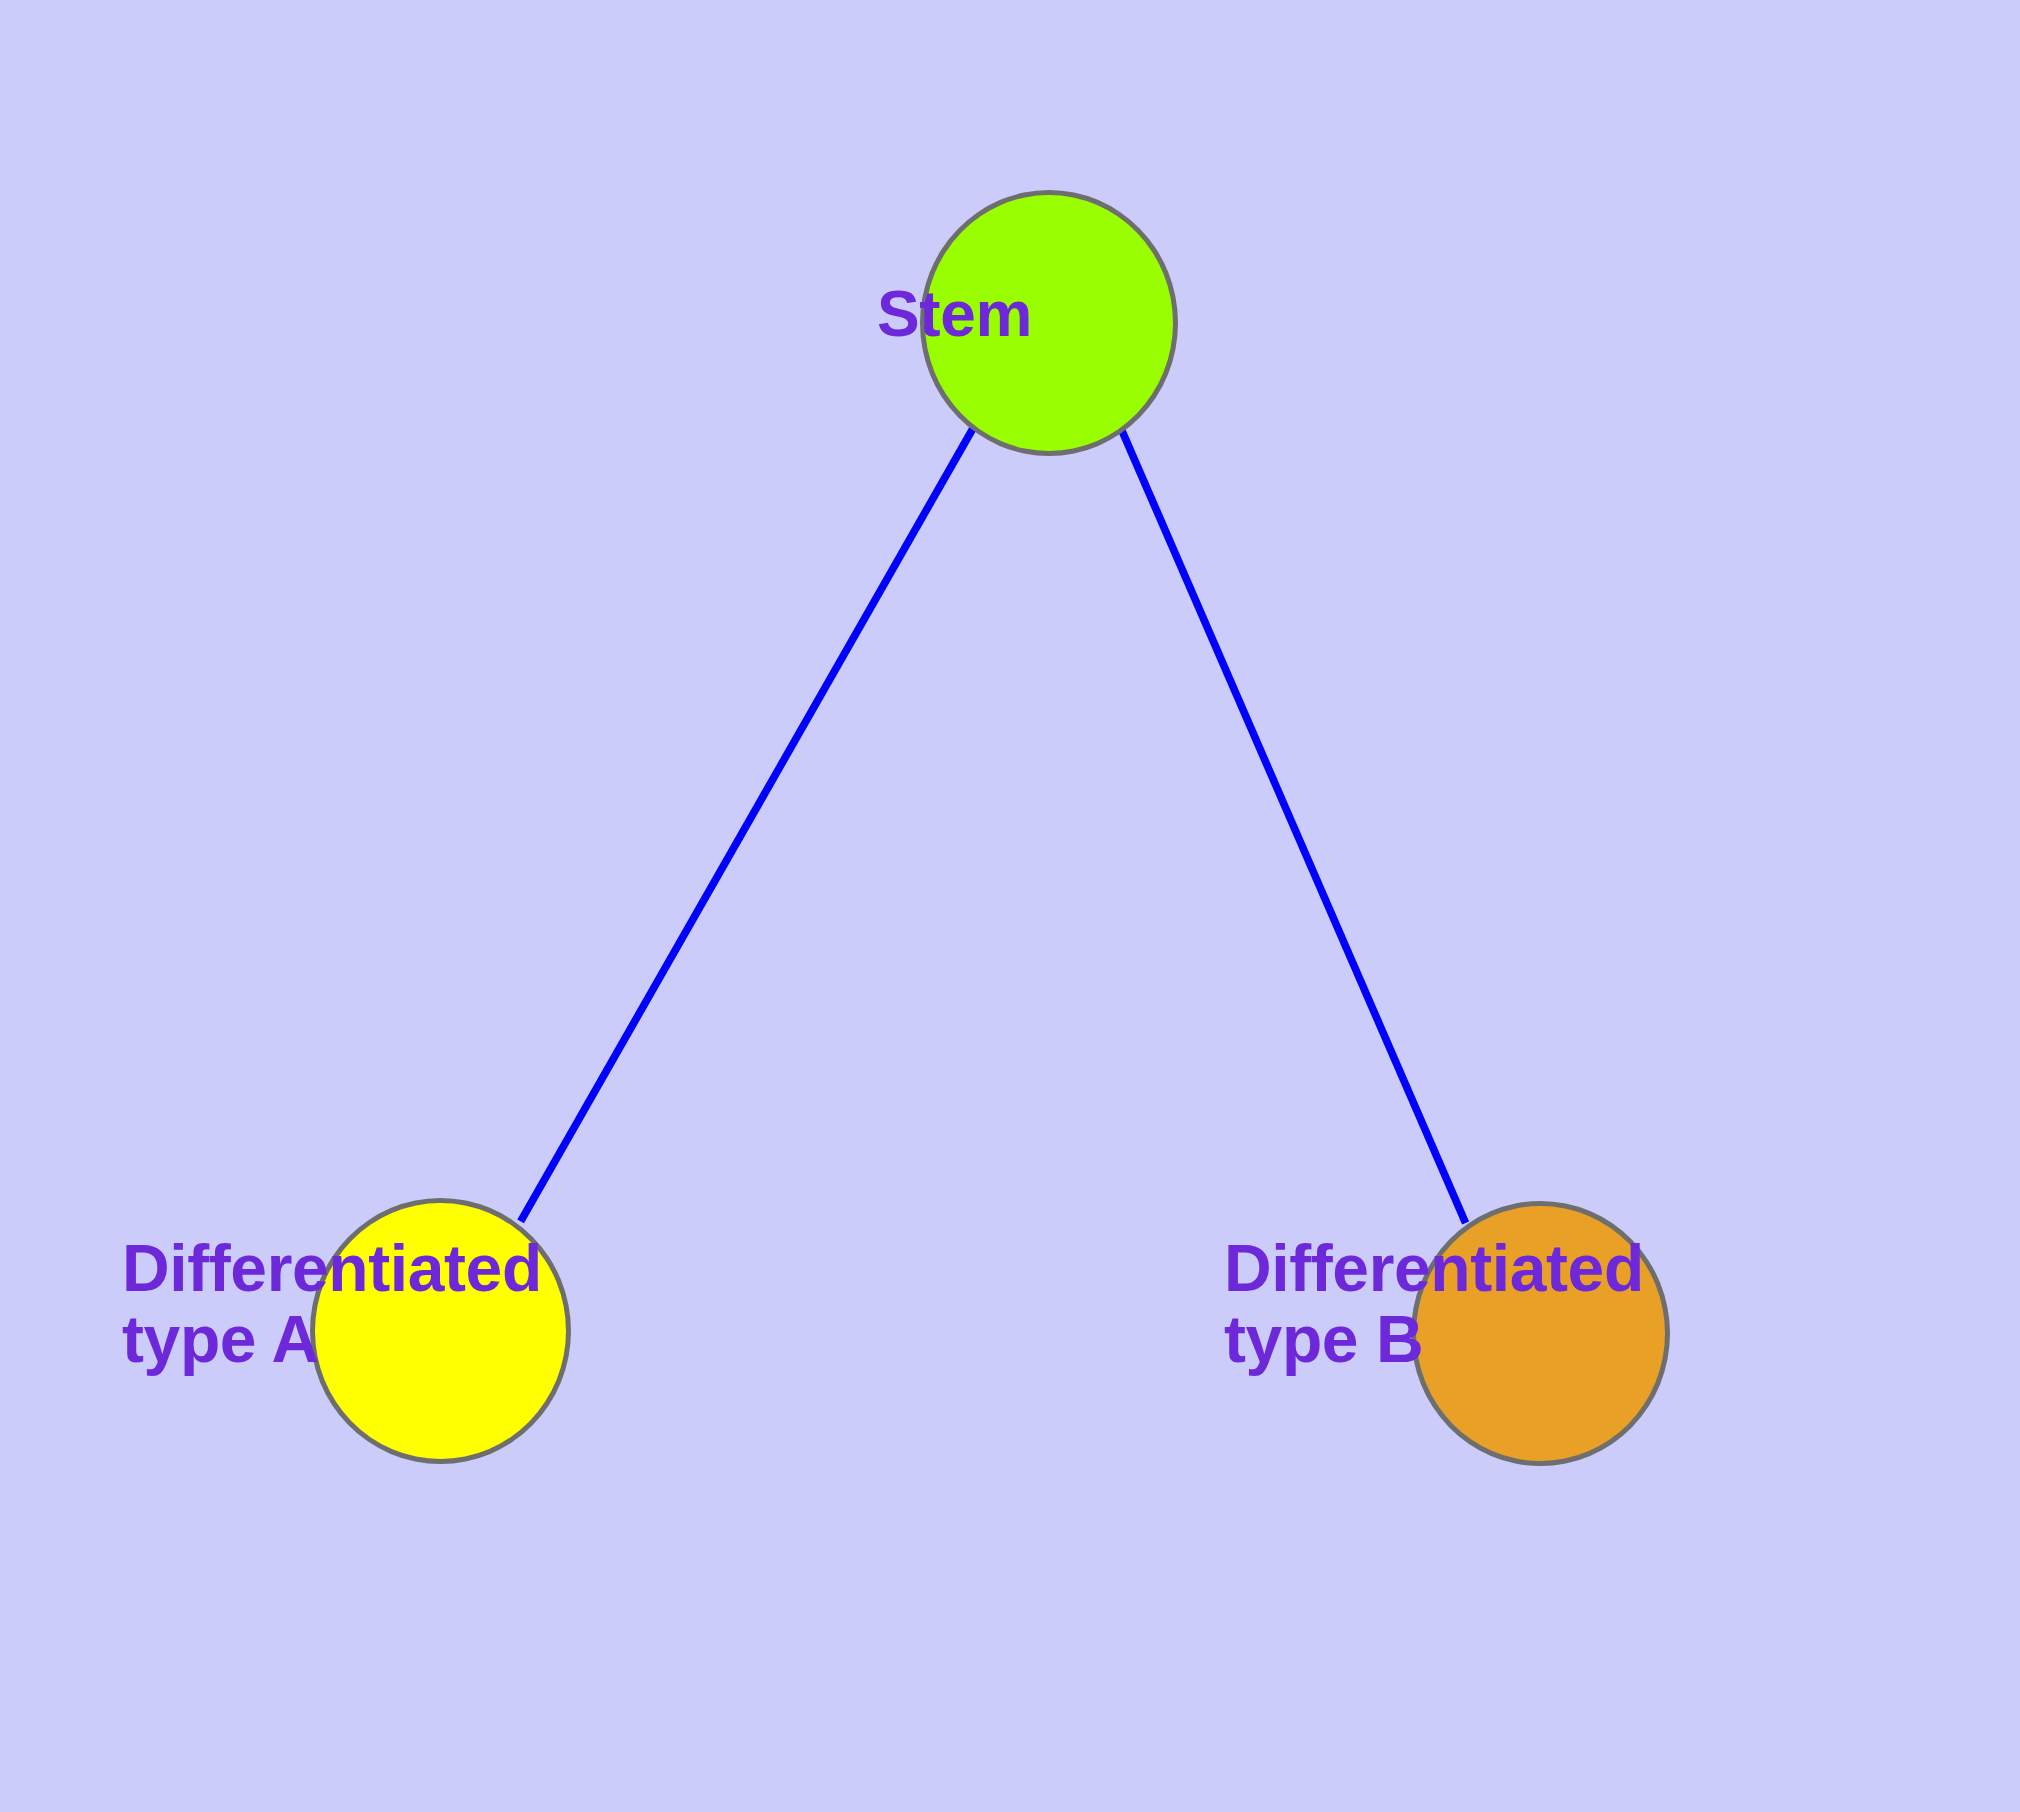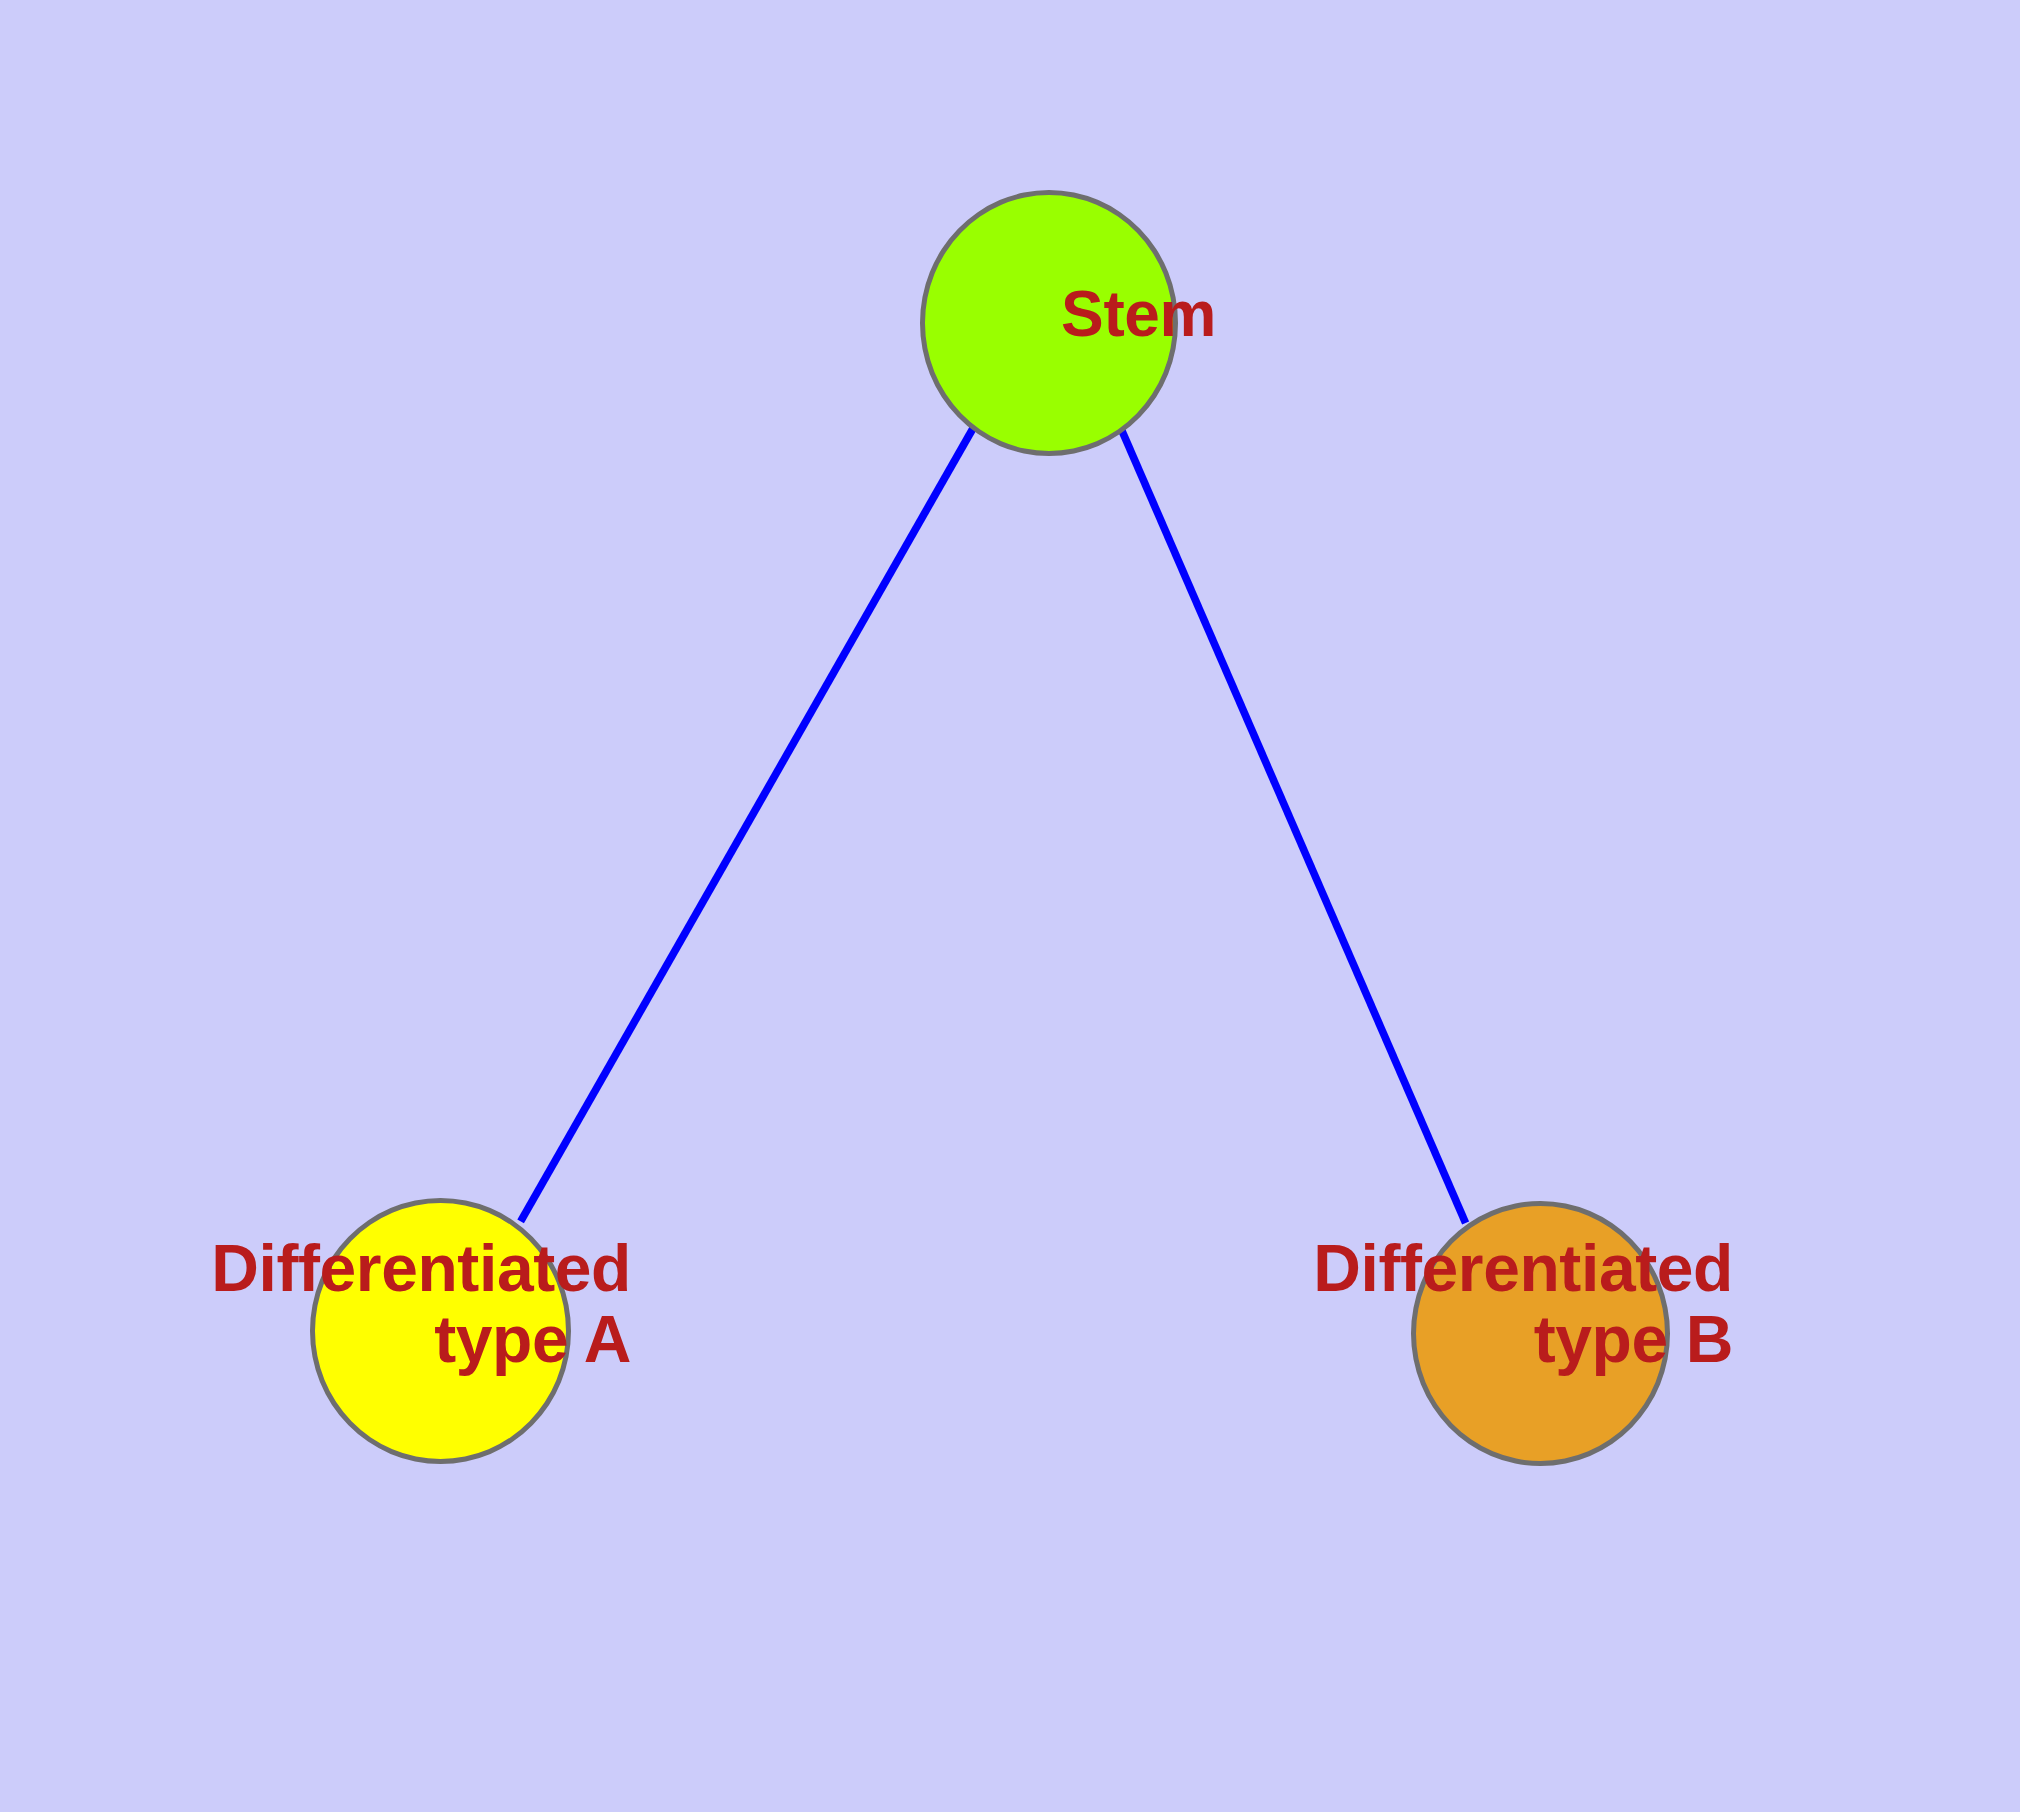--- a/index.html
+++ b/index.html
@@ -48,23 +48,23 @@
   }
   #node-diff-b {
     left: 1411px;
     top: 1201px;
     width: 259px;
     height: 265px;
     background: #e8a026;
   }
   .node-label {
     position: absolute;
-    color: #b91c1c;
+    color: #6d28d9;
     font-weight: bold;
-    text-align: right;
+    text-align: left;
     line-height: 1.08;
     white-space: pre-line;
     letter-spacing: -0.4px;
     pointer-events: none;
   }
   #label-stem {
     left: 877px;
     top: 280px;
     width: 339px;
     font-size: 64px;

